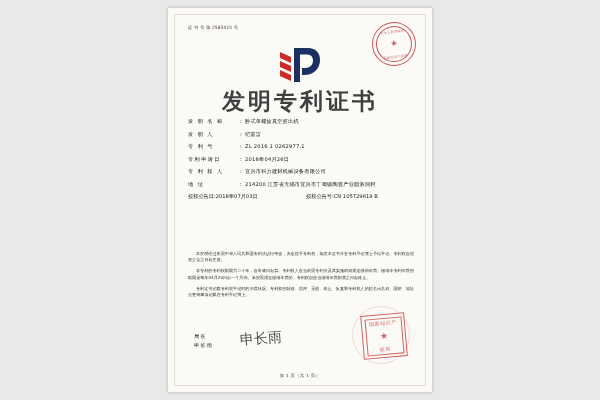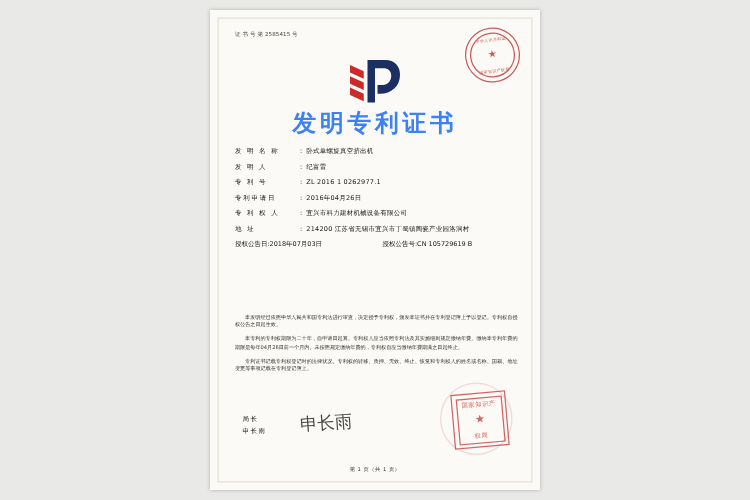--- a/index.html
+++ b/index.html
@@ -92,24 +92,24 @@
     transform: translateX(-50%);
     width: 56px;
     height: 40px;
   }
   .title {
     position: absolute;
     left: 0; right: 0;
     top: 78px;
     text-align: center;
     font-family: "DejaVu Sans", sans-serif;
-    font-size: 19px;
+    font-size: 23px;
     font-weight: bold;
     letter-spacing: 3px;
-    color: #3b82f6;
+    color: #404040;
   }
 
   .fields {
     position: absolute;
     left: 20px;
     top: 110px;
     right: 18px;
   }
   .frow {
     display: flex;

